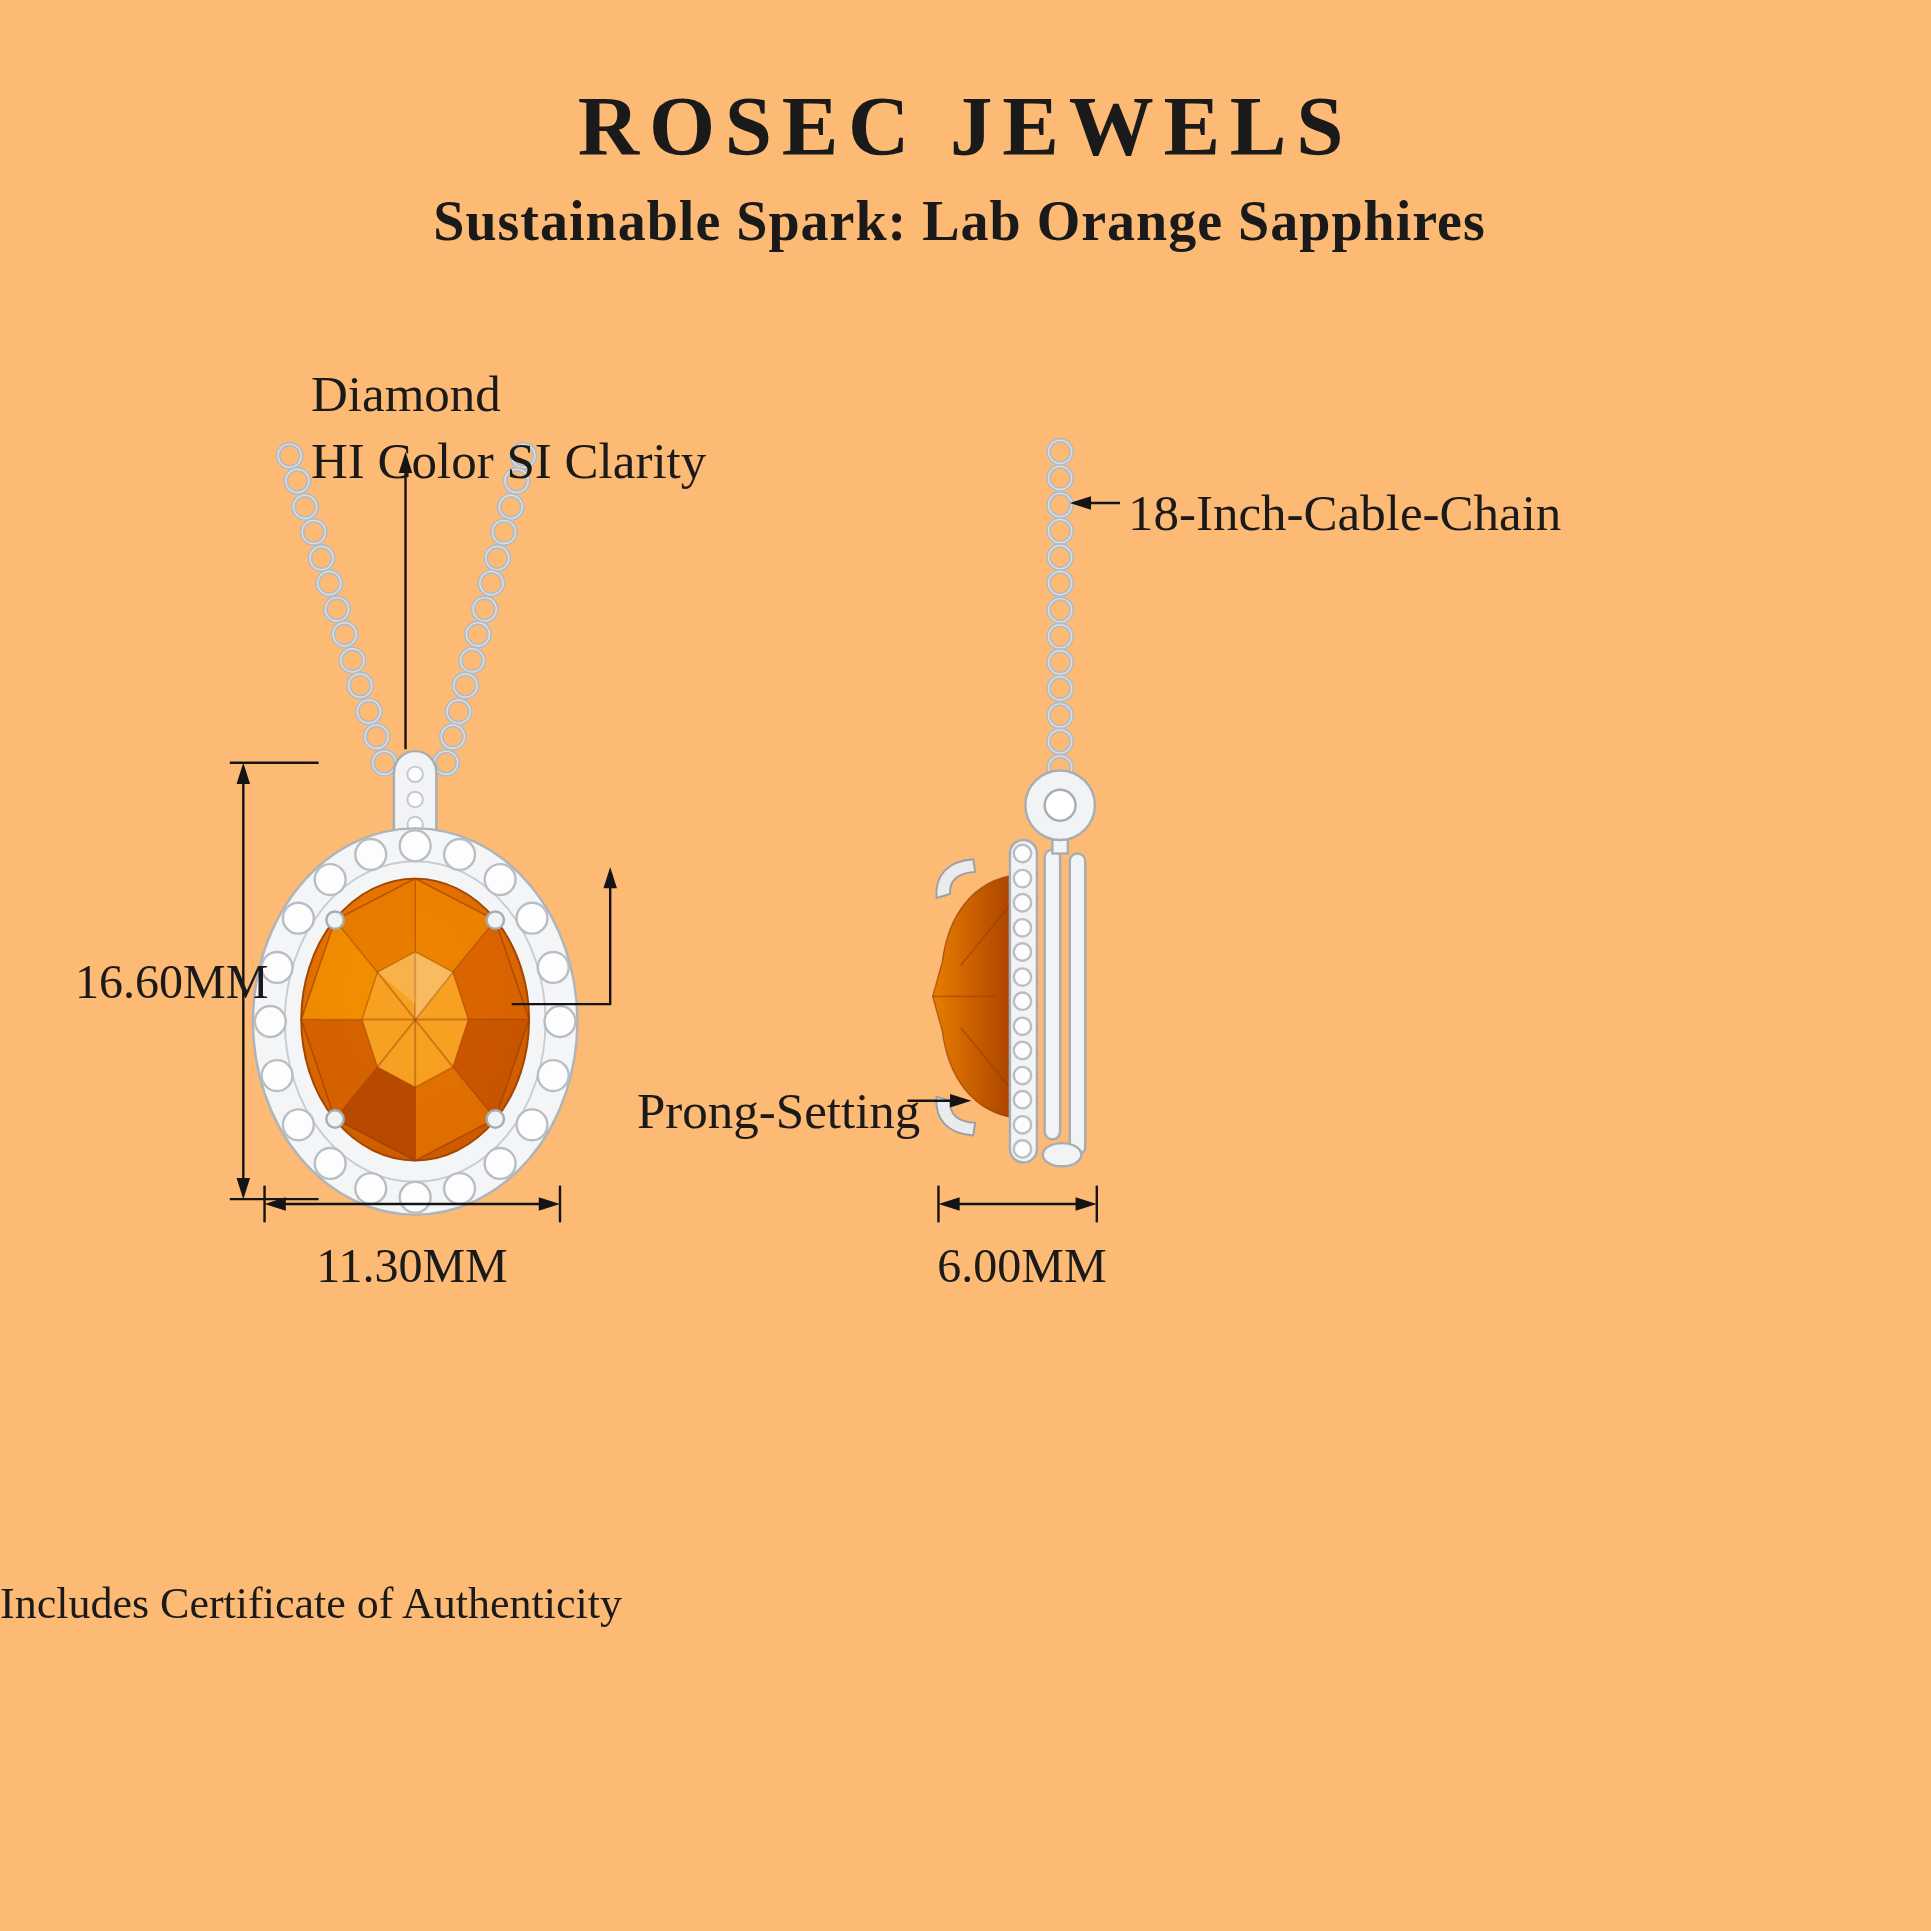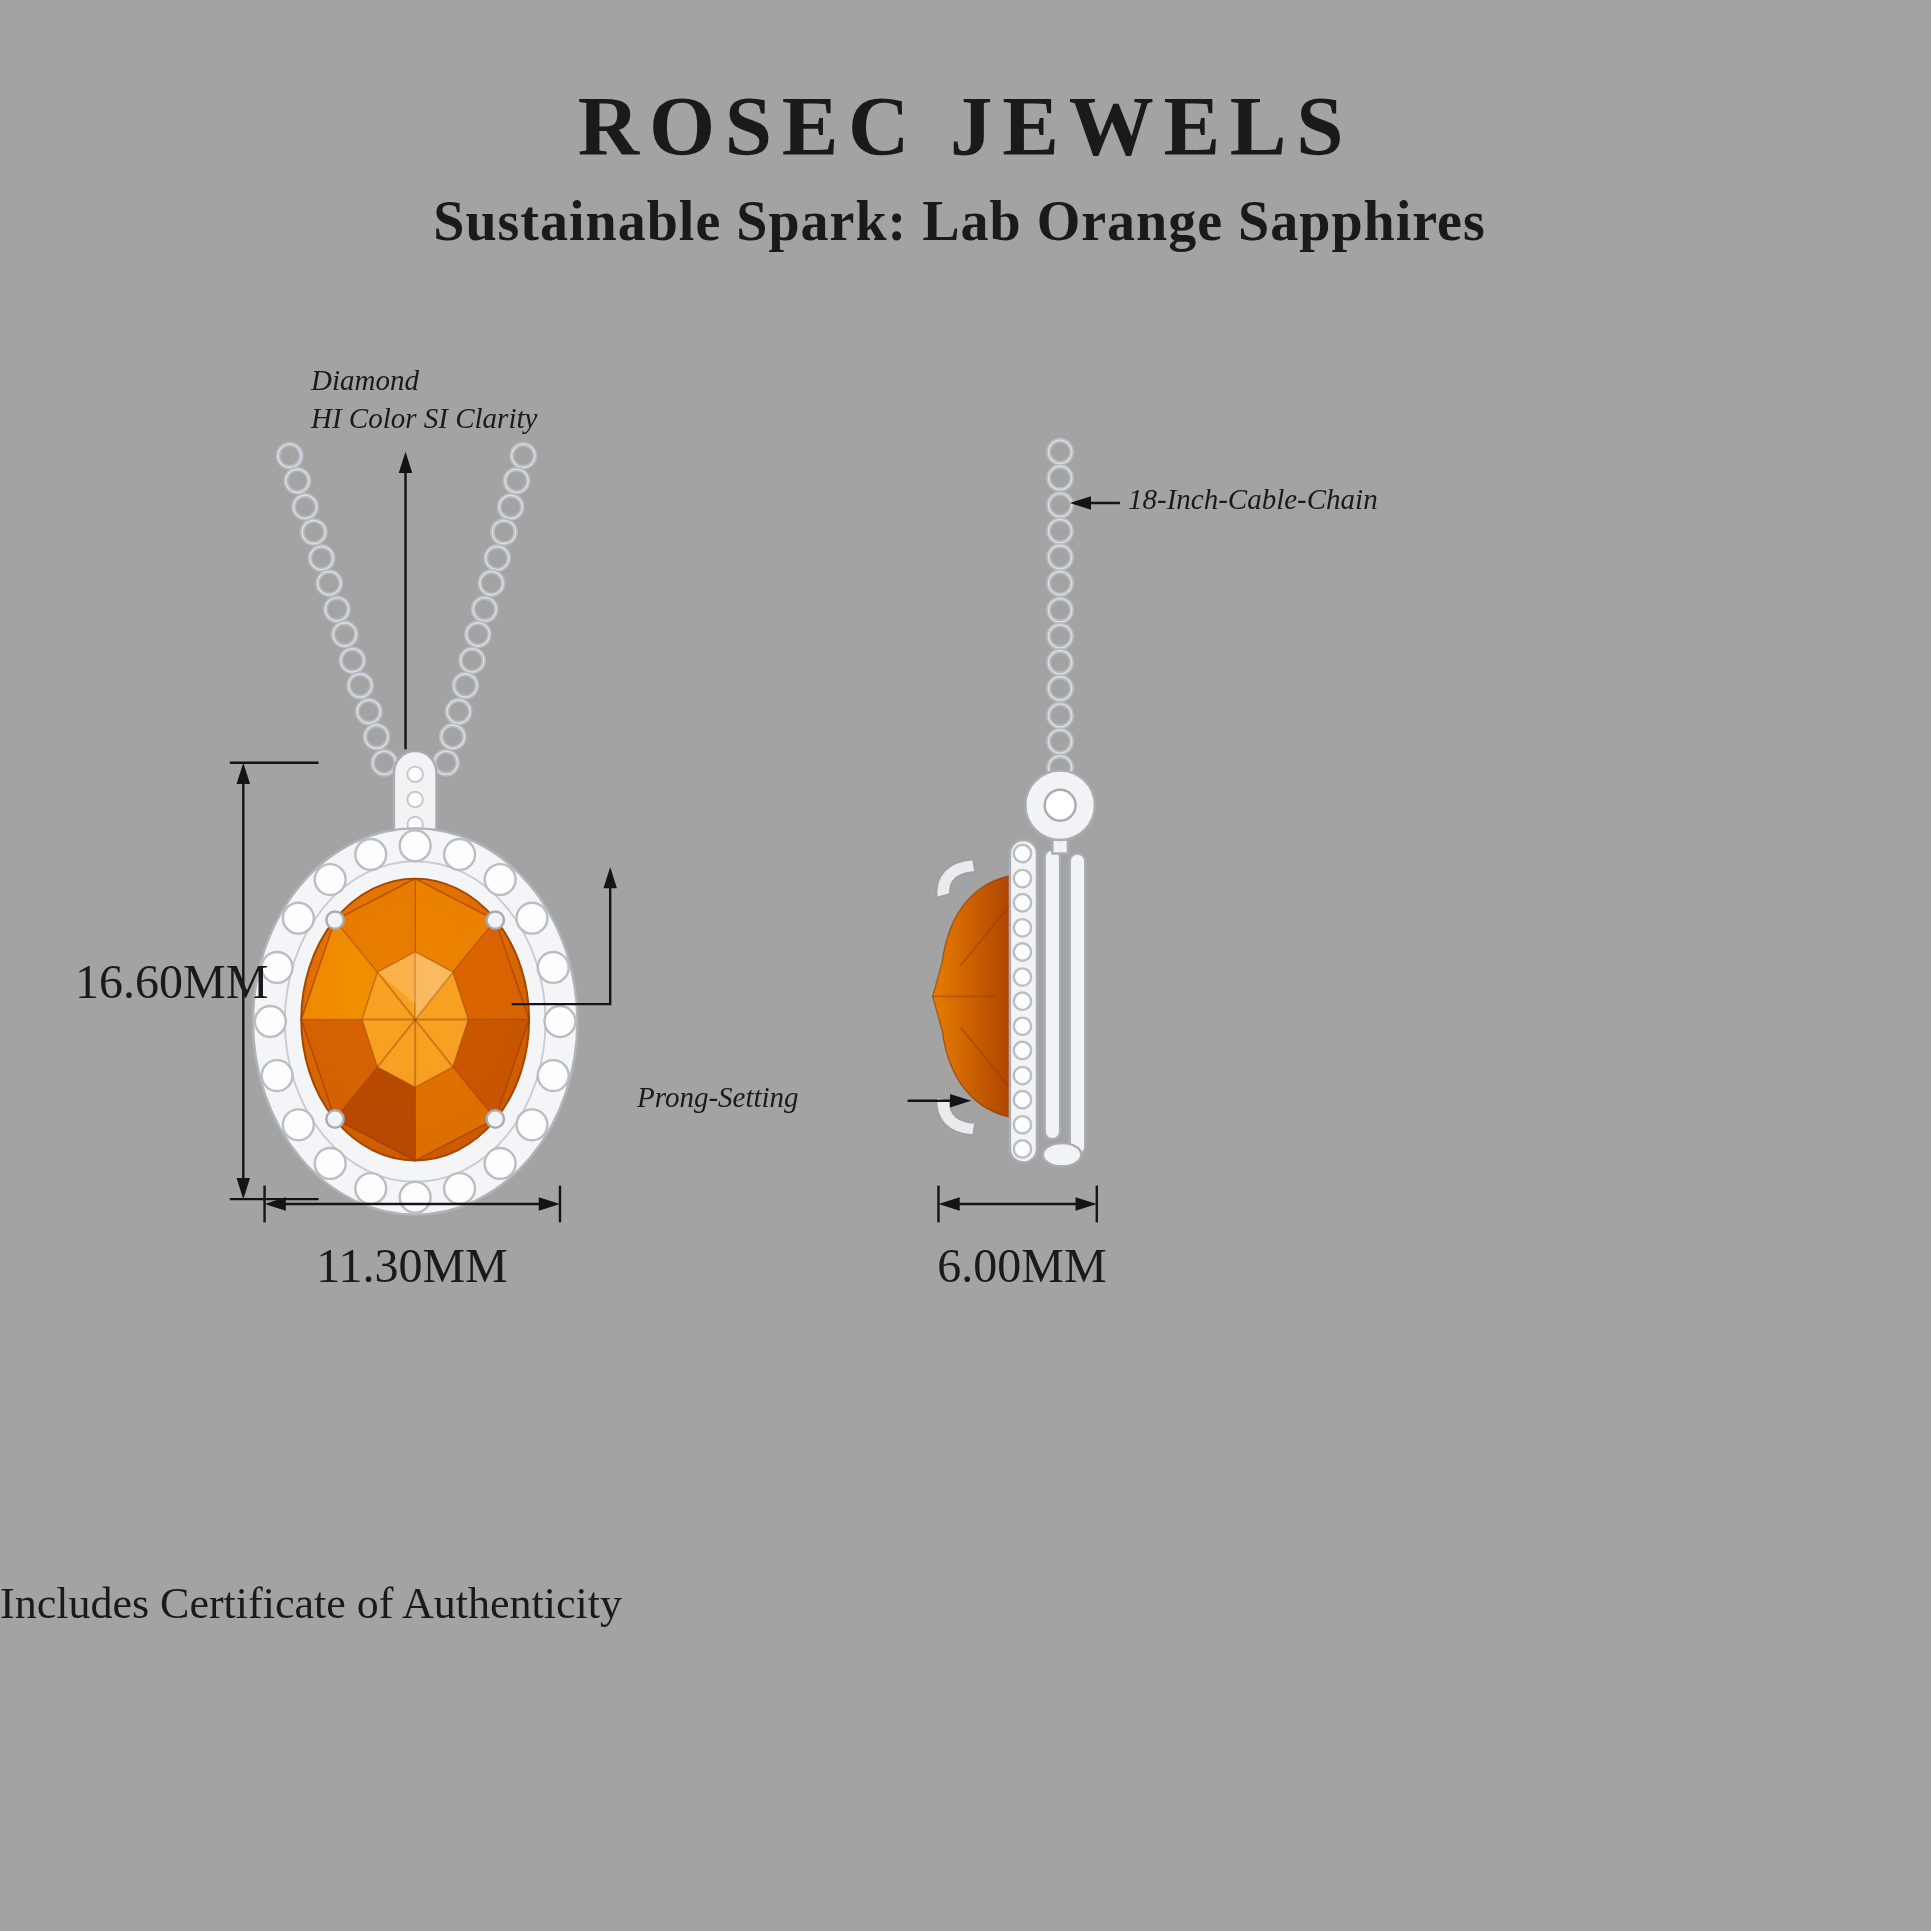--- a/index.html
+++ b/index.html
@@ -1,23 +1,23 @@
 <!DOCTYPE html>
 <html><head>
 <meta charset="utf-8">
 <style>
   html,body{margin:0;padding:0;}
   body{width:1931px;height:1931px;background:#ffffff;font-family:"Liberation Serif",serif;color:#1a1a1a;}
-  .stage{position:relative;width:1931px;height:1931px;background:#a3a3a3;overflow:hidden;}
+  .stage{position:relative;width:1931px;height:1931px;background:#fdba74;overflow:hidden;}
   svg.art{position:absolute;left:0;top:0;}
   .txt{position:absolute;white-space:nowrap;}
   .txt span{display:block;}
   .brand{left:0;right:0;top:77px;text-align:center;font-size:85px;font-weight:700;letter-spacing:9.7px;}
   .tagline{left:0;right:12px;top:189px;text-align:center;font-size:56px;font-weight:600;letter-spacing:1px;}
-  .callout{font-size:29px;line-height:1.32;font-style:italic;}
+  .callout{font-size:51px;line-height:1.32;}
   .co-diamond{left:311px;top:361px;}
   .co-chain{left:1128px;top:480px;}
   .co-sapphire{left:488px;top:765px;}
   .co-prong{left:637px;top:1078px;}
   .dim{font-size:48px;}
   .dim-h{left:75px;top:954px;}
   .dim-w{left:412px;top:1238px;transform:translateX(-50%);}
   .dim-d{left:1022px;top:1238px;transform:translateX(-50%);}
   .footer{left:0;right:0;top:1578px;text-align:left;font-size:44px;}
   .pave{fill:#fdfdfe;stroke:#c3c8cd;stroke-width:2;}

